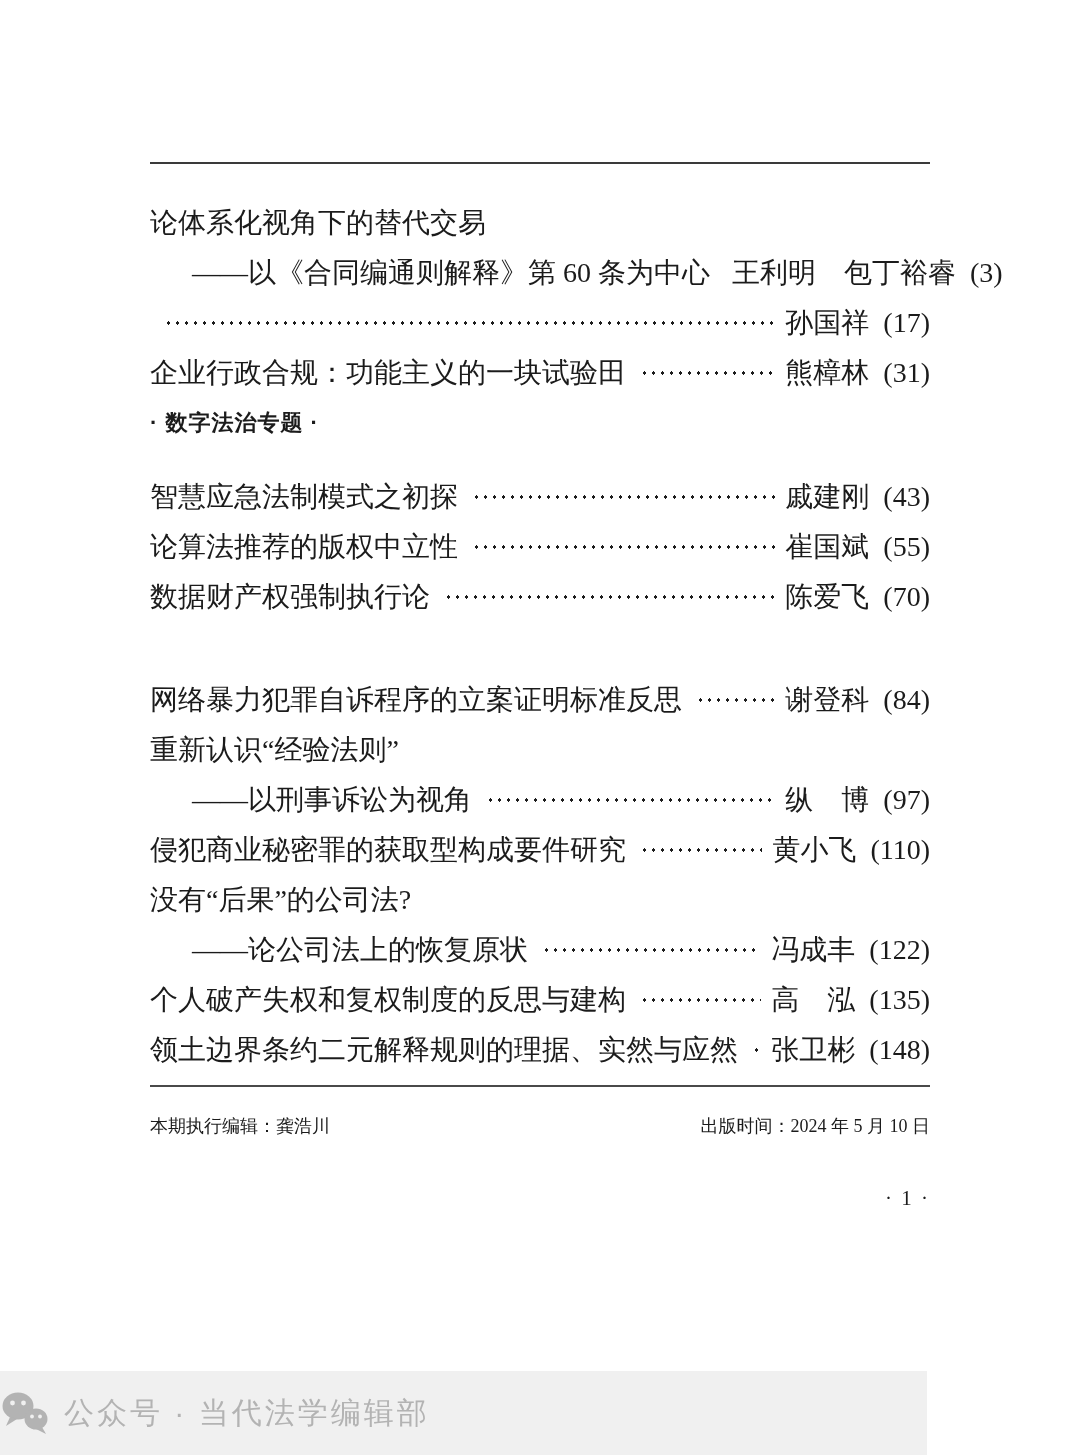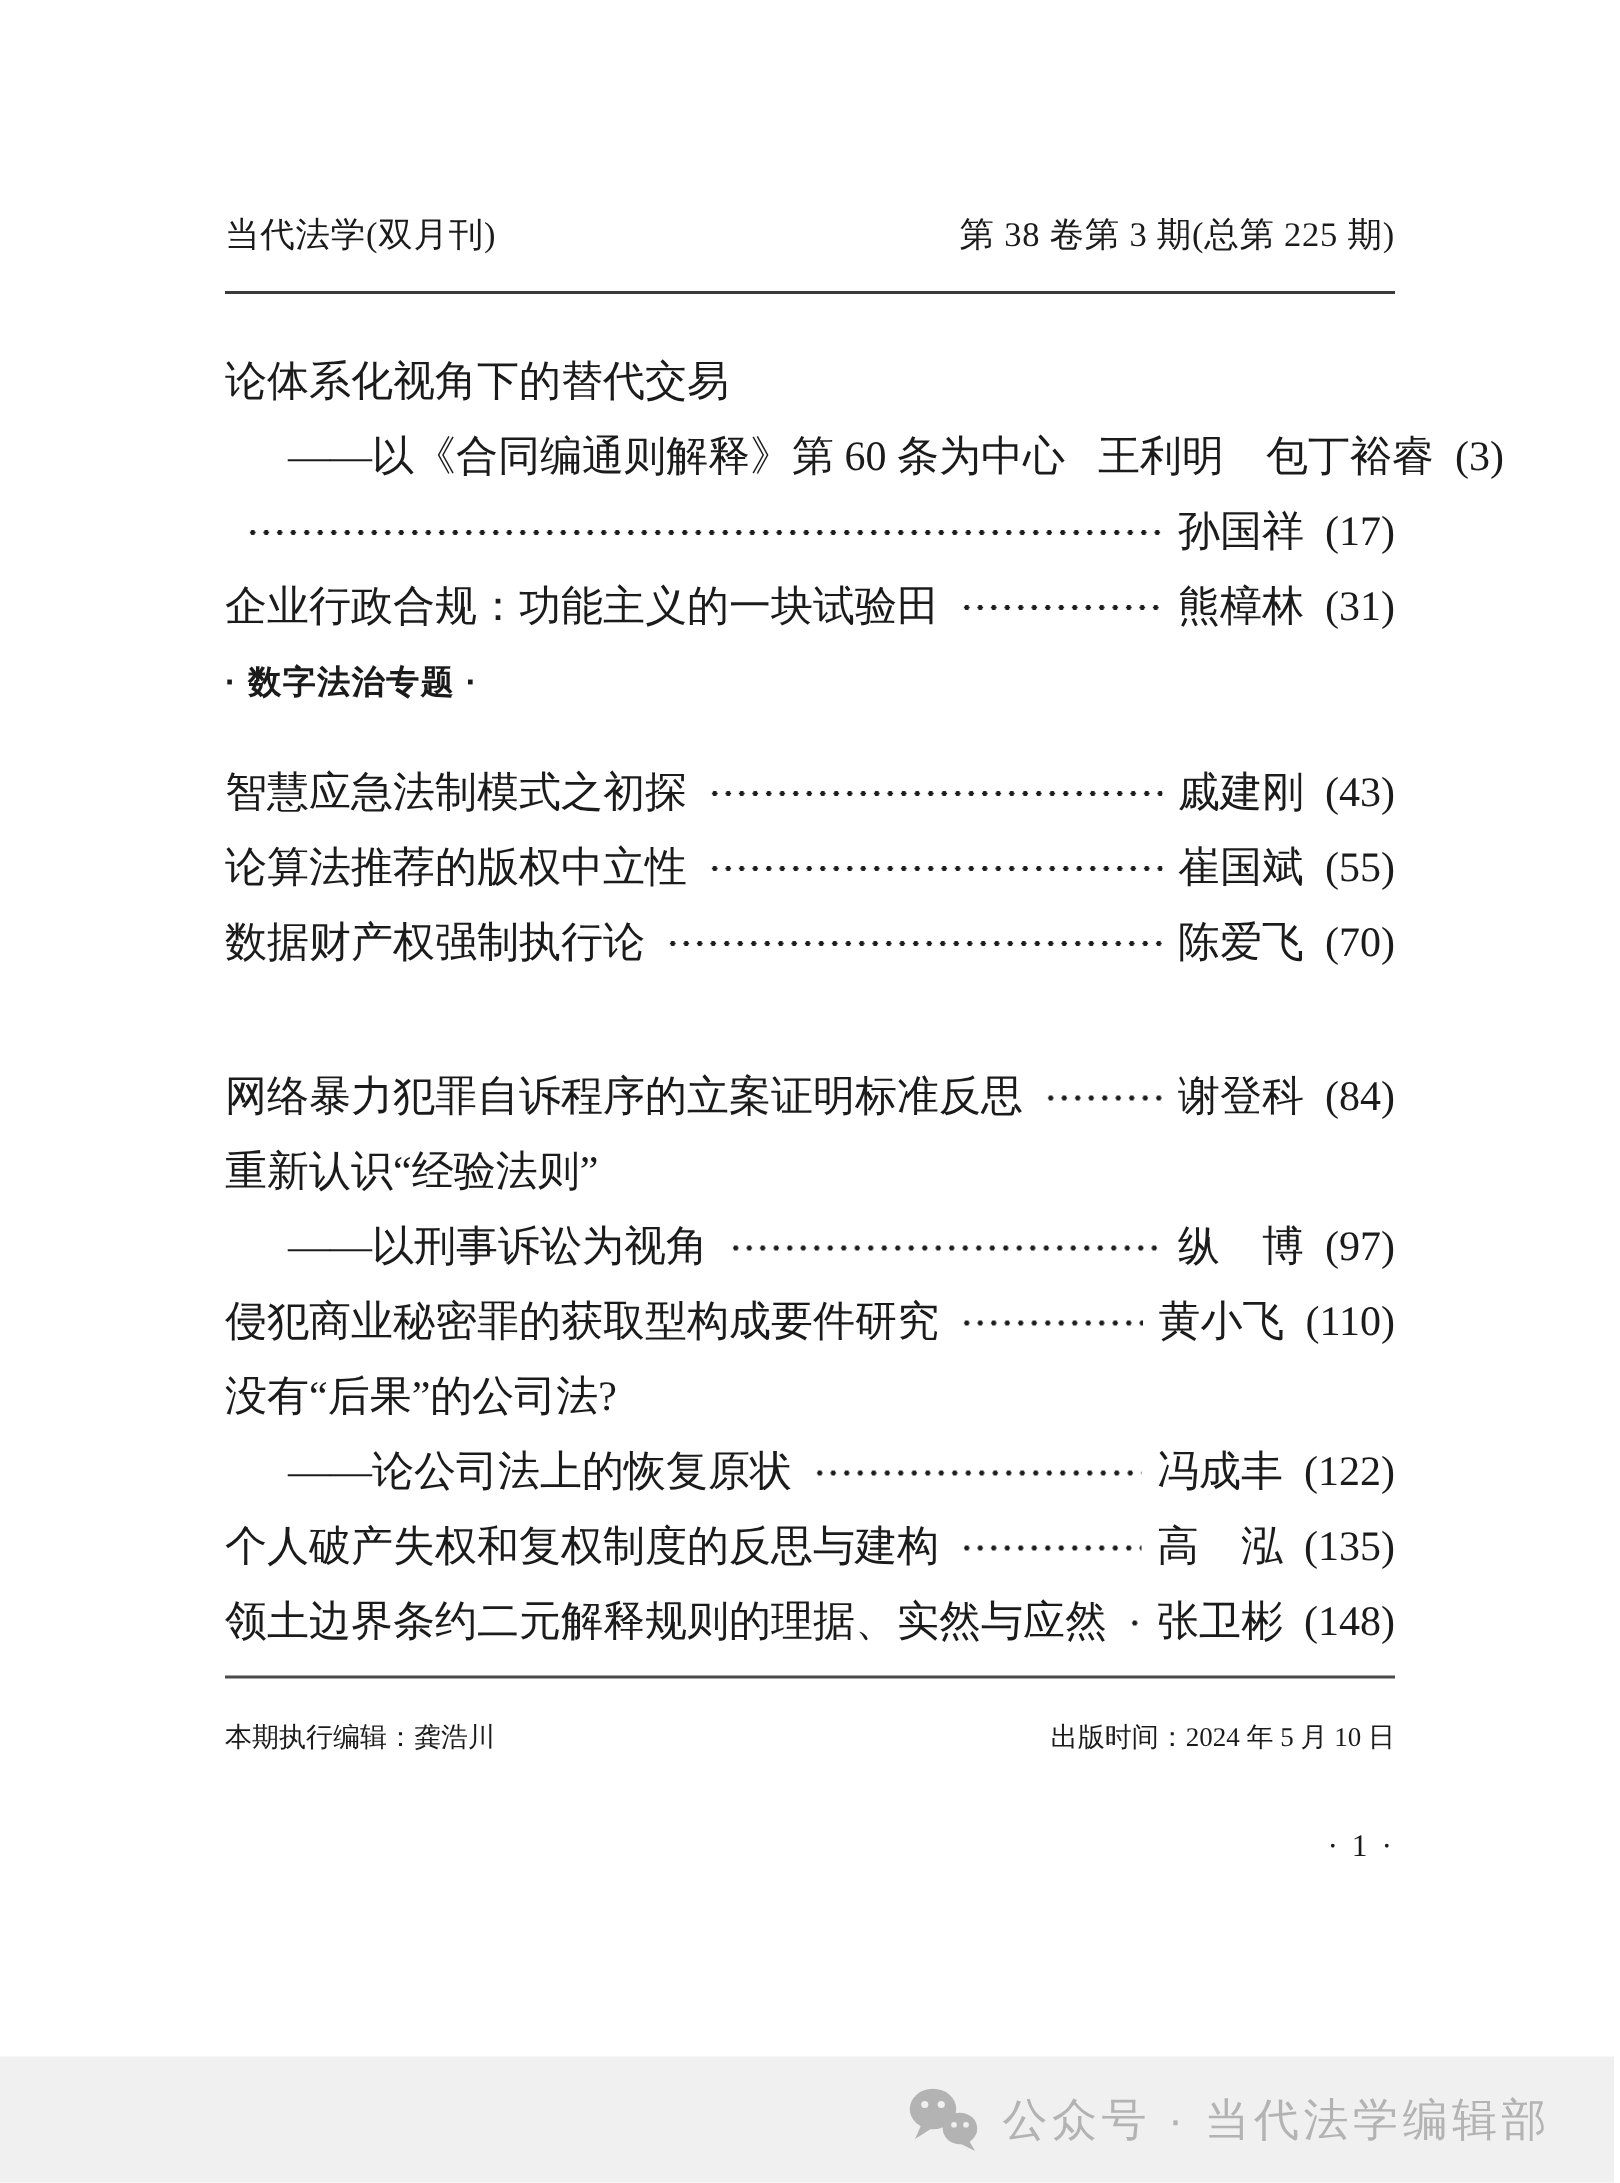--- a/index.html
+++ b/index.html
@@ -55,42 +55,38 @@
     display: flex; justify-content: space-between; align-items: center;
     font-size: 18px;
   }
   .page-number {
     margin-top: 42px; height: 30px; line-height: 30px;
     text-align: right; font-size: 21px; letter-spacing: 2px;
   }
 
   .watermark-band {
     position: absolute; left: 0; bottom: 0;
-    width: 1076px; height: 84px;
+    width: 927px; height: 84px;
     background: #f0f0f0;
-    display: flex; align-items: center; justify-content: flex-end;
+    display: flex; align-items: center; justify-content: flex-start;
     padding-right: 42px;
   }
   .watermark {
     display: flex; align-items: center; gap: 14px;
     color: #b3b3b3;
     font-family: "Liberation Sans", "DejaVu Sans", sans-serif;
     font-size: 30px; letter-spacing: 3px;
   }
   .wechat-icon { display: block; }
 </style>
 </head>
 <body>
 
 <div class="page">
 
-  <div class="masthead">
-    <span>当代法学(双月刊)</span>
-    <span>第 38 卷第 3 期(总第 225 期)</span>
-  </div>
   <div class="rule"></div>
 
 
   <div class="toc-row title first-of-group">
     <span class="row-title">论体系化视角下的替代交易</span>
   </div>
   <div class="toc-row sub">
     <span class="row-title">——以《合同编通则解释》第 60 条为中心</span>
     <span class="leader"></span>
     <span class="row-authors">王利明　包丁裕睿</span>

